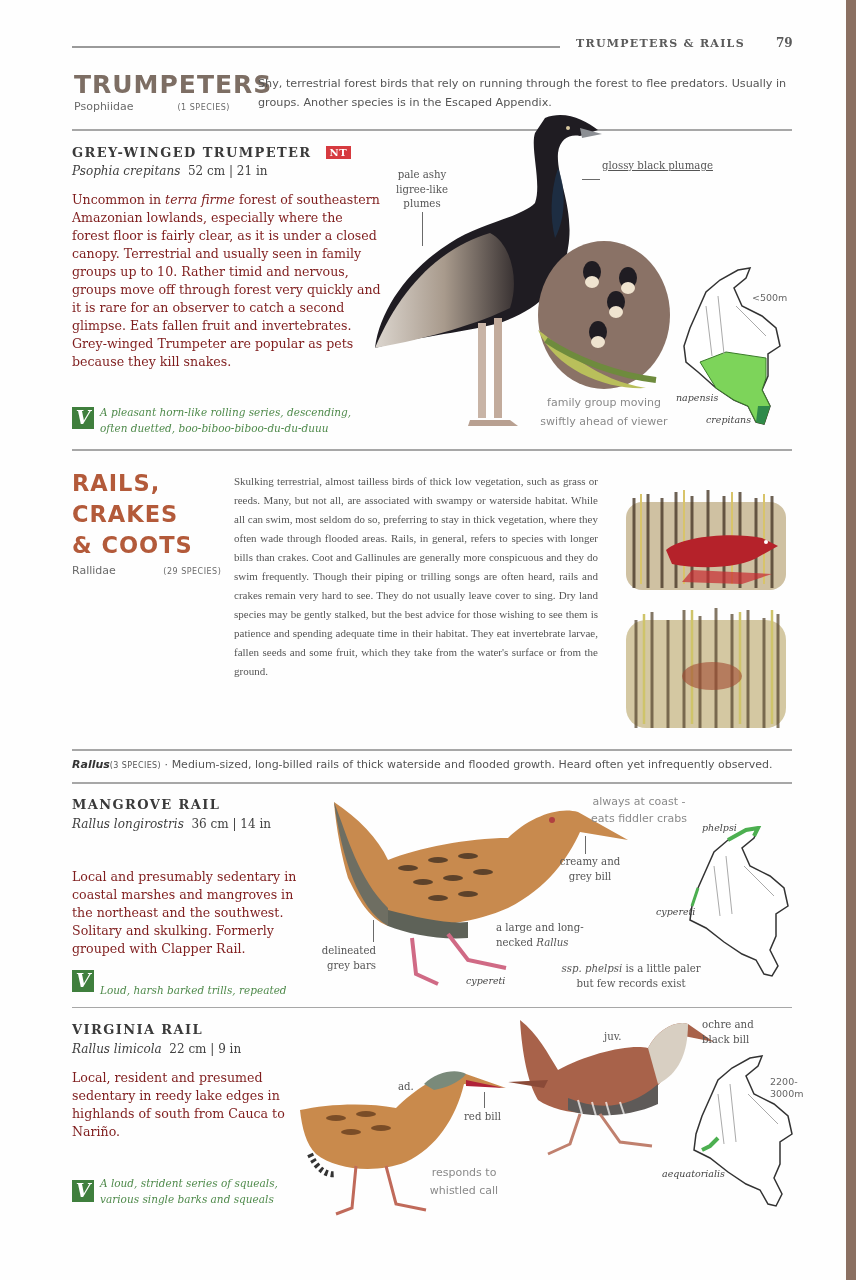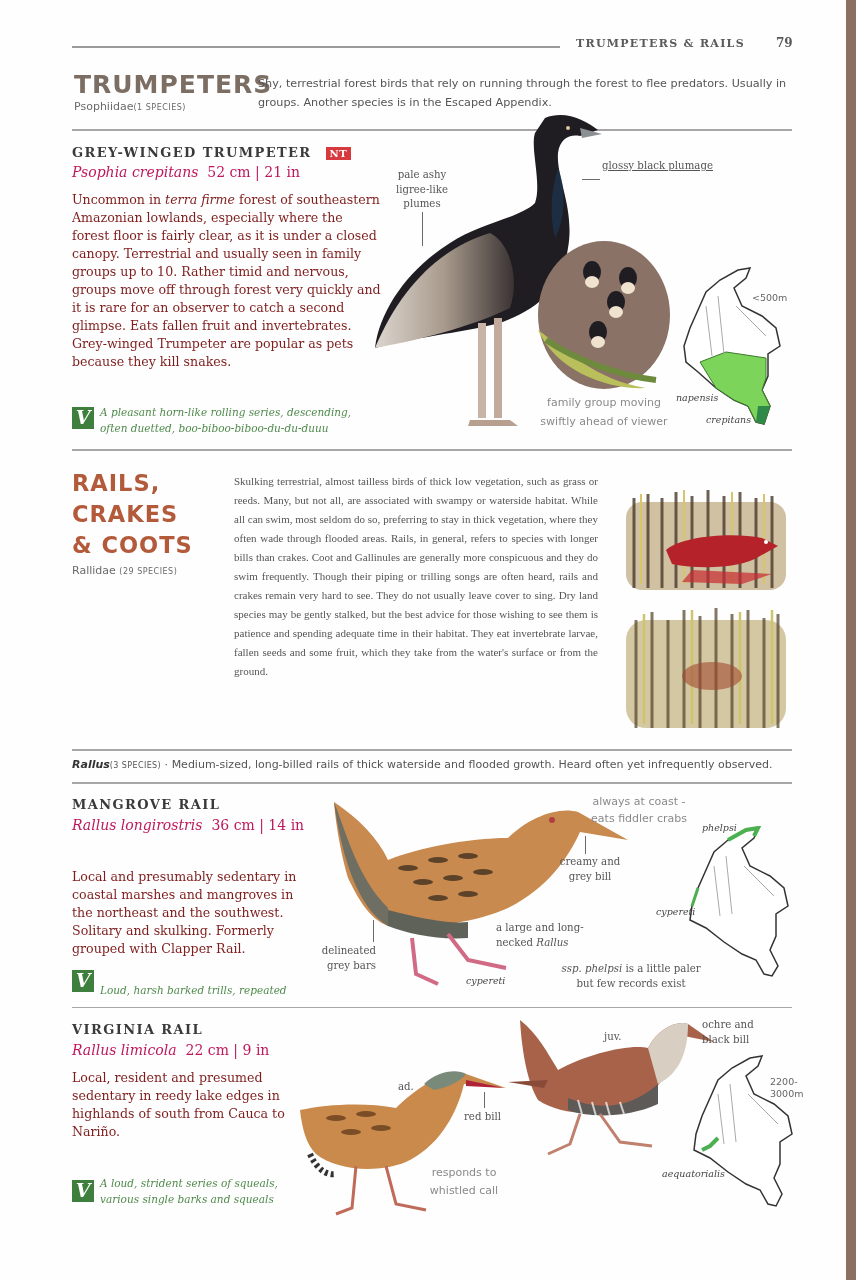--- a/index.html
+++ b/index.html
@@ -10,30 +10,30 @@
 
   
   .run-rule { left: 72px; top: 46px; width: 488px; height: 2px; background: #9a9a9a; }
   .run-title { left: 576px; top: 37px; font-family: "DejaVu Serif", serif; font-weight: bold; font-size: 11px; letter-spacing: 1.3px; color: #5a5a5a; }
   .page-num { left: 776px; top: 36px; font-family: "DejaVu Serif", serif; font-weight: bold; font-size: 12px; color: #5a5a5a; }
 
   
   .fam-title { font-family: "DejaVu Sans", sans-serif; font-weight: bold; letter-spacing: 1px; }
   .trump-title { left: 74px; top: 70px; font-size: 25px; color: #7d6e64; }
   .fam-sub { font-family: "DejaVu Sans", sans-serif; font-size: 11px; color: #6a6a6a; }
-  .fam-sub small { font-size: 8px; letter-spacing: .5px; }
+  .fam-sub small { font-size: 8px; letter-spacing: .5px; padding-left: 44px; }
   .trump-sub { left: 74px; top: 100px; }
   .fam-intro { font-family: "DejaVu Sans", sans-serif; font-size: 11.2px; line-height: 19px; color: #555; }
   .trump-intro { left: 258px; top: 74px; width: 540px; }
 
   .rule { height: 2px; background: #a7a7a7; }
 
   
   .sp-name { font-family: "DejaVu Serif", serif; font-weight: bold; font-size: 13px; letter-spacing: 1.4px; color: #3a3a3a; }
-  .sp-sci { font-family: "DejaVu Serif", serif; font-size: 14px; color: #be185d; }
+  .sp-sci { font-family: "DejaVu Serif", serif; font-size: 12px; color: #404040; }
   .sp-sci i { font-style: italic; }
   .sp-body { font-family: "DejaVu Serif", serif; font-size: 12.6px; line-height: 18px; color: #7f1d1d; }
   .sp-body i { font-style: italic; }
   .badge-nt { background: #d63a3f; color: #fff; font-family: "DejaVu Serif", serif; font-weight: bold; font-size: 10px; padding: 1px 4px; letter-spacing: .5px; }
   .voice-icon { width: 22px; height: 22px; background: #3f7f3d; color: #fff; font-family: "DejaVu Serif", serif; font-style: italic; font-weight: bold; font-size: 19px; line-height: 20px; text-align: center; }
   .voice-text { font-family: "DejaVu Serif", serif; font-style: italic; font-size: 10.5px; line-height: 16px; color: #4f8a4b; }
 
   .label-serif { font-family: "DejaVu Serif", serif; font-size: 10.2px; line-height: 14.5px; color: #555; text-align: center; }
   .label-sans { font-family: "DejaVu Sans", sans-serif; font-size: 11px; line-height: 19px; color: #8a8a8a; text-align: center; }
   .label-ital { font-family: "DejaVu Serif", serif; font-style: italic; font-size: 9.5px; color: #444; }
@@ -56,21 +56,21 @@
 <div class="abs run-title">TRUMPETERS &amp; RAILS</div>
 <div class="abs page-num">79</div>
 
 <div class="abs fam-title trump-title">TRUMPETERS</div>
 <div class="abs fam-sub trump-sub">
   <span>Psophiidae</span><small>(1 SPECIES)</small>
 </div>
 <div class="abs fam-intro trump-intro">Shy, terrestrial forest birds that rely on running through the forest to flee predators. Usually in groups. Another species is in the Escaped Appendix.</div>
 <div class="abs rule" style="left:72px;top:129px;width:720px;"></div>
 
-<div class="abs" style="left:72px;top:145px;display:flex;align-items:flex-end;gap:14px;">
+<div class="abs" style="left:72px;top:145px;display:flex;align-items:center;gap:14px;">
   <span class="sp-name">GREY-WINGED TRUMPETER</span>
   <span class="badge-nt">NT</span>
 </div>
 <div class="abs sp-sci" style="left:72px;top:164px;">
   <i>Psophia crepitans</i>&nbsp;&nbsp;<span>52 cm | 21 in</span>
 </div>
 <div class="abs sp-body" style="left:72px;top:191px;width:310px;"><span>Uncommon in </span><i>terra firme</i><span> forest of southeastern Amazonian lowlands, especially where the forest floor is fairly clear, as it is under a closed canopy. Terrestrial and usually seen in family groups up to 10. Rather timid and nervous, groups move off through forest very  quickly and it is rare for an observer to catch a second glimpse. Eats fallen fruit and invertebrates. Grey-winged Trumpeter are popular as pets because they kill snakes.</span></div>
 <div class="abs voice-icon" style="left:72px;top:407px;">V</div>
 <div class="abs voice-text" style="left:100px;top:404px;width:270px;">A pleasant horn-like rolling series, descending, often duetted, boo-biboo-biboo-du-du-duuu</div>
 

